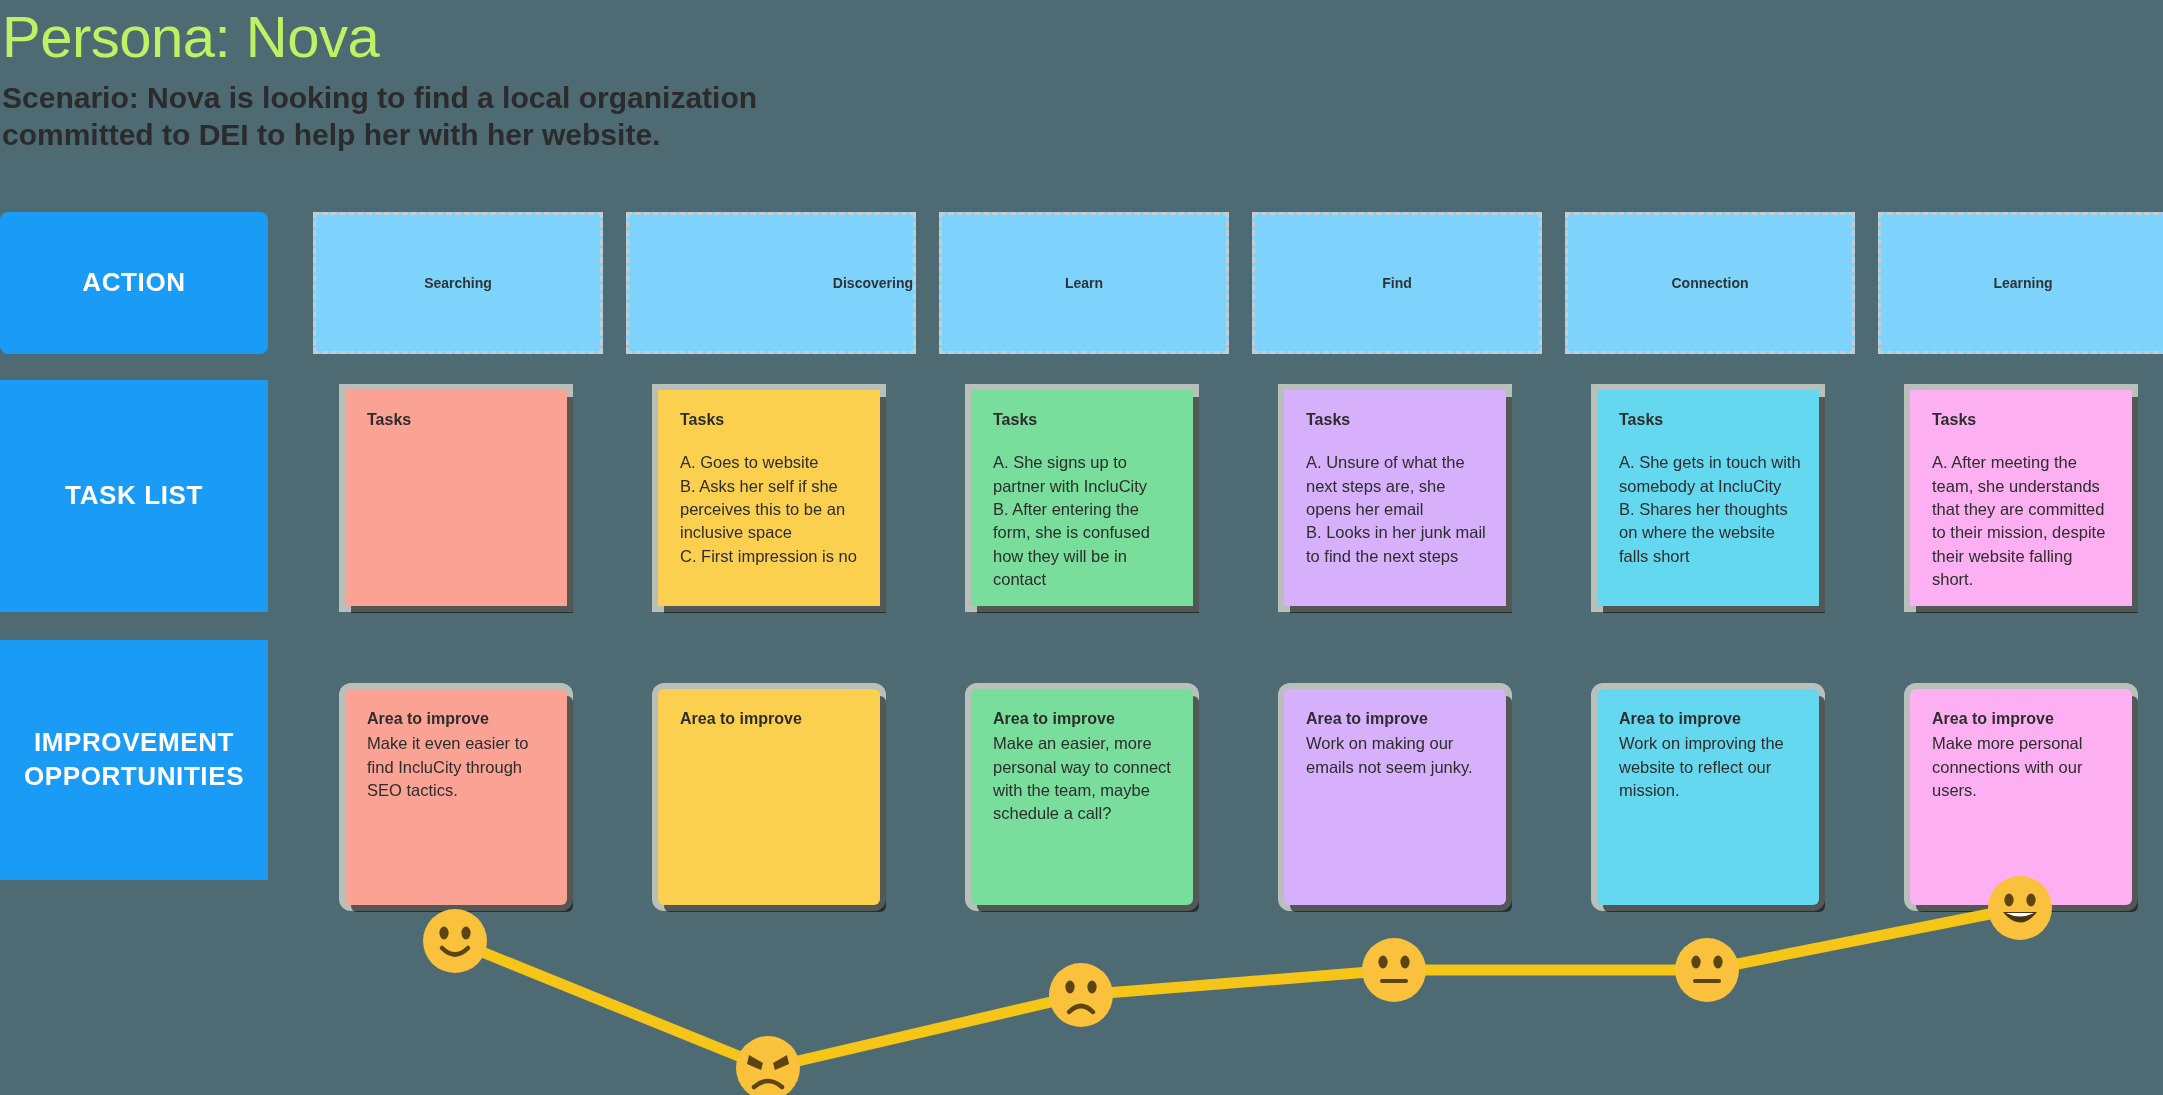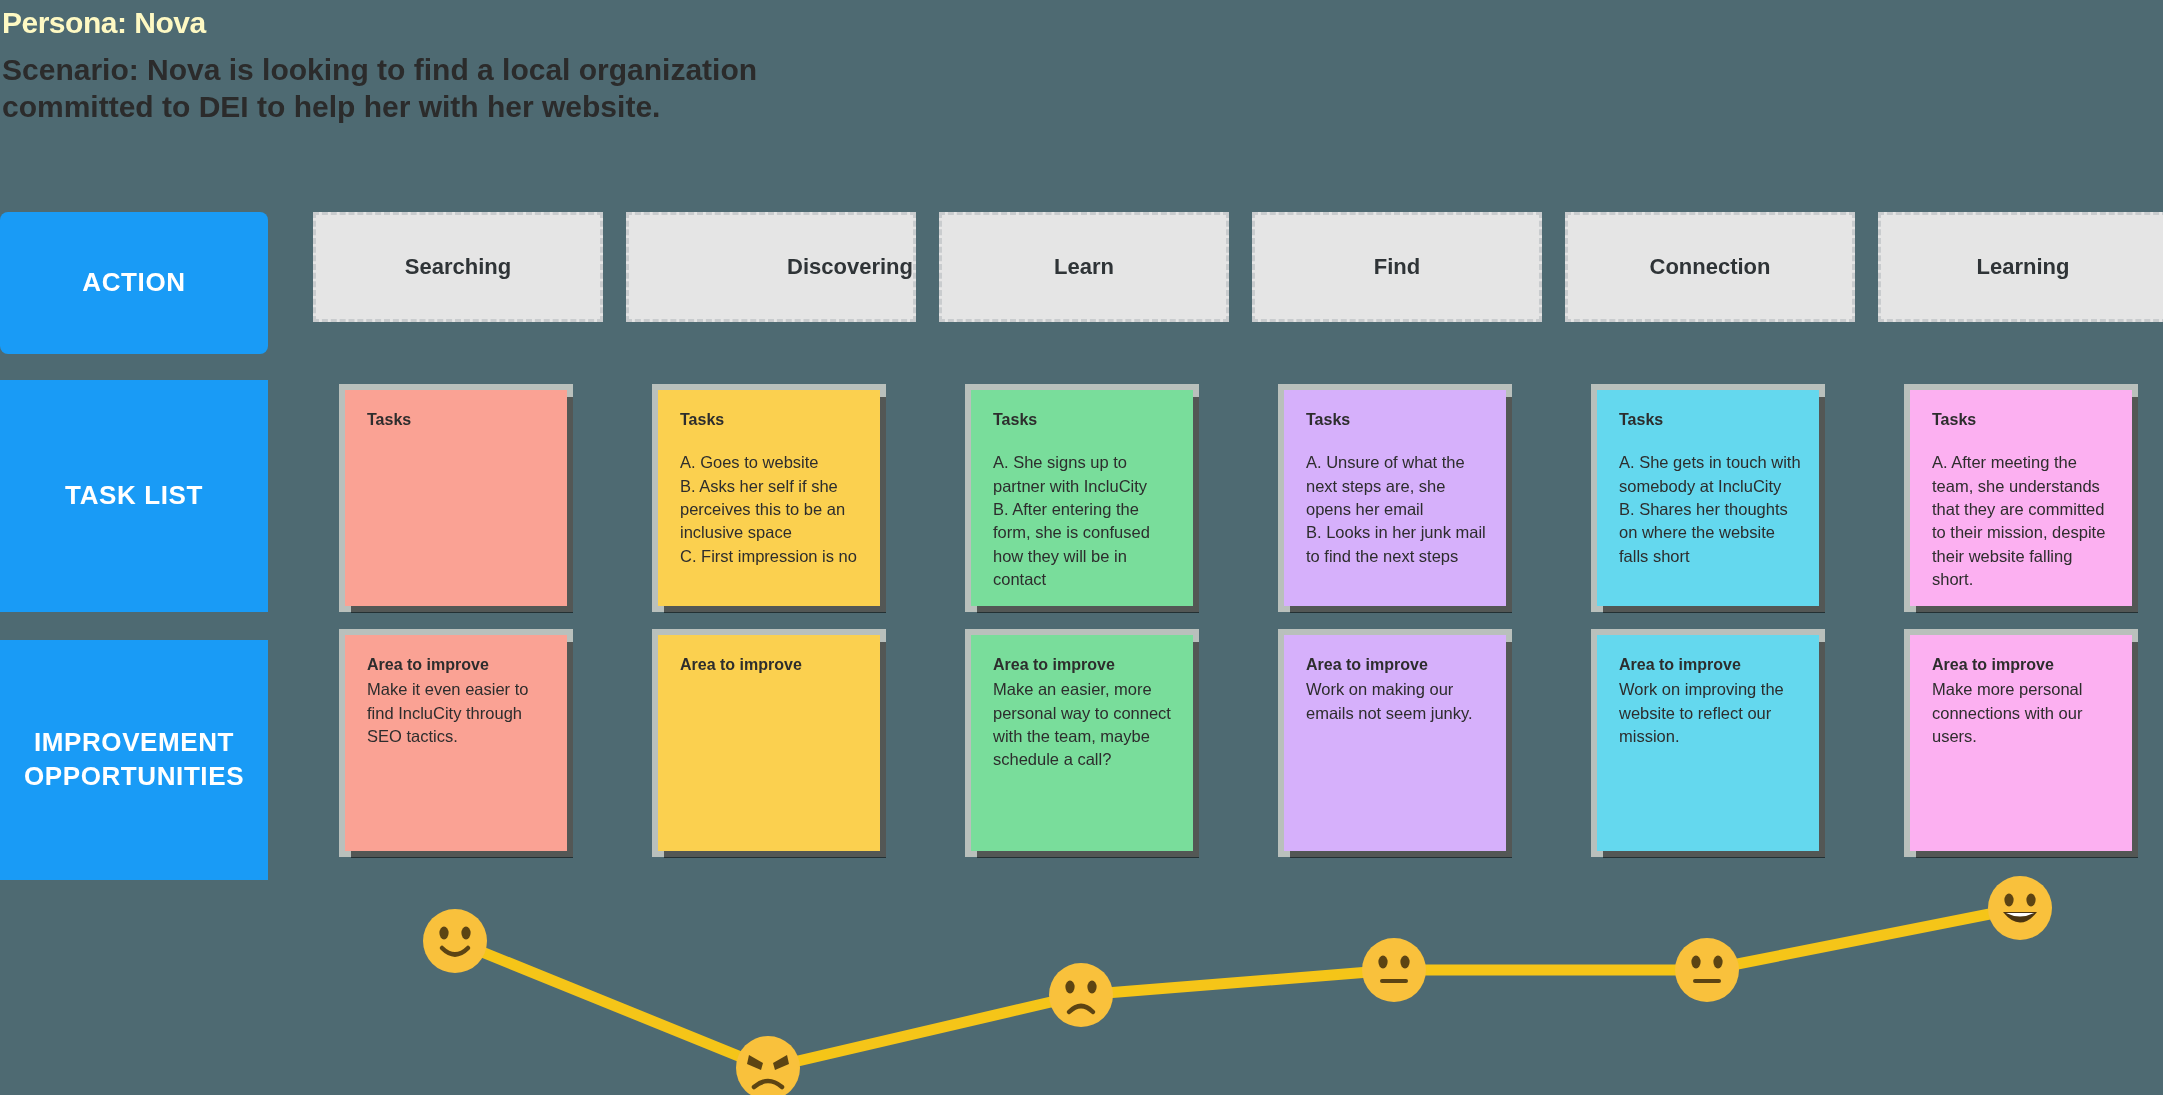--- a/index.html
+++ b/index.html
@@ -10,23 +10,23 @@
   }
   body {
     background: #4e6a72;
     font-family: "Liberation Sans", sans-serif;
     position: relative;
   }
 
   
   #header { position: absolute; left: 0; top: 0; width: 1200px; }
   #persona-title {
-    font-size: 30px;
-    font-weight: bold;
-    color: #fef9c3;
+    font-size: 58px;
+    font-weight: normal;
+    color: #bef264;
     letter-spacing: -0.5px;
     line-height: 1.0;
     padding: 8px 0 0 2px;
   }
   #scenario-text {
     font-size: 30px;
     font-weight: bold;
     color: #2b2b2b;
     line-height: 1.22;
     padding: 14px 0 0 2px;
@@ -50,28 +50,28 @@
     line-height: 1.3;
   }
   #label-action       { top: 212px; height: 142px; border-radius: 8px; }
   #label-tasklist     { top: 380px; height: 232px; }
   #label-improvement  { top: 640px; height: 240px; }
 
   
   .action-cell {
     position: absolute;
     top: 212px;
-    height: 110px;
-    background: #e5e5e5;
+    height: 142px;
+    background: #7dd3fc;
     border: 3px dashed #c9ccce;
     display: flex;
     align-items: center;
     justify-content: center;
     color: #2f3437;
-    font-size: 22px;
+    font-size: 14px;
     font-weight: bold;
   }
 
   
   .card {
     position: absolute;
     padding: 20px 18px 14px 22px;
     box-shadow: 6px 7px 0 rgba(0,0,0,0.55),
                 0 0 0 6px rgba(221,221,214,0.75);
     color: #2d2d2d;
@@ -84,21 +84,21 @@
   }
   .card-body {
     font-size: 16.5px;
     line-height: 1.42;
     white-space: pre-line;
   }
   .card.tasks .card-body { margin-top: 22px; }
   .card.improve .card-body { margin-top: 2px; }
 
   .card.tasks   { top: 390px; height: 216px; }
-  .card.improve { top: 635px; height: 216px; }
+  .card.improve { top: 689px; height: 216px; border-radius: 6px; }
 
   
   #emotion-layer {
     position: absolute;
     left: 0; top: 0;
     width: 2163px; height: 1095px;
     pointer-events: none;
   }
 </style>
 </head>

